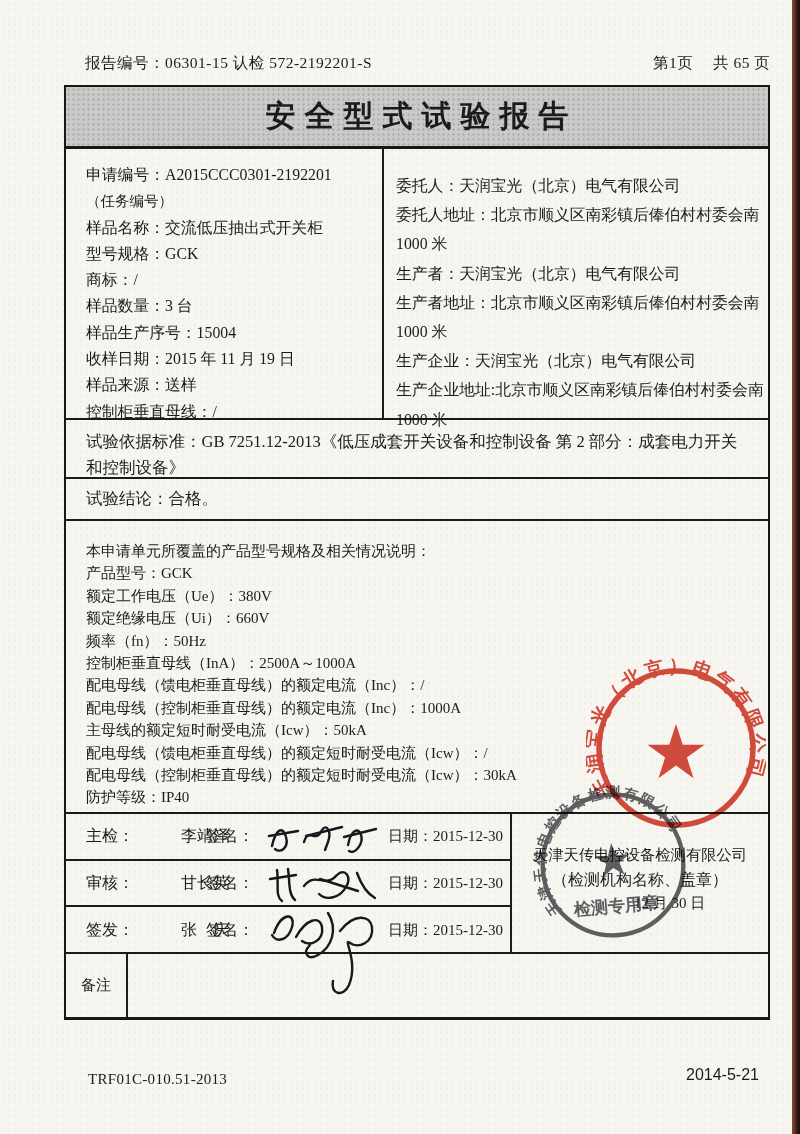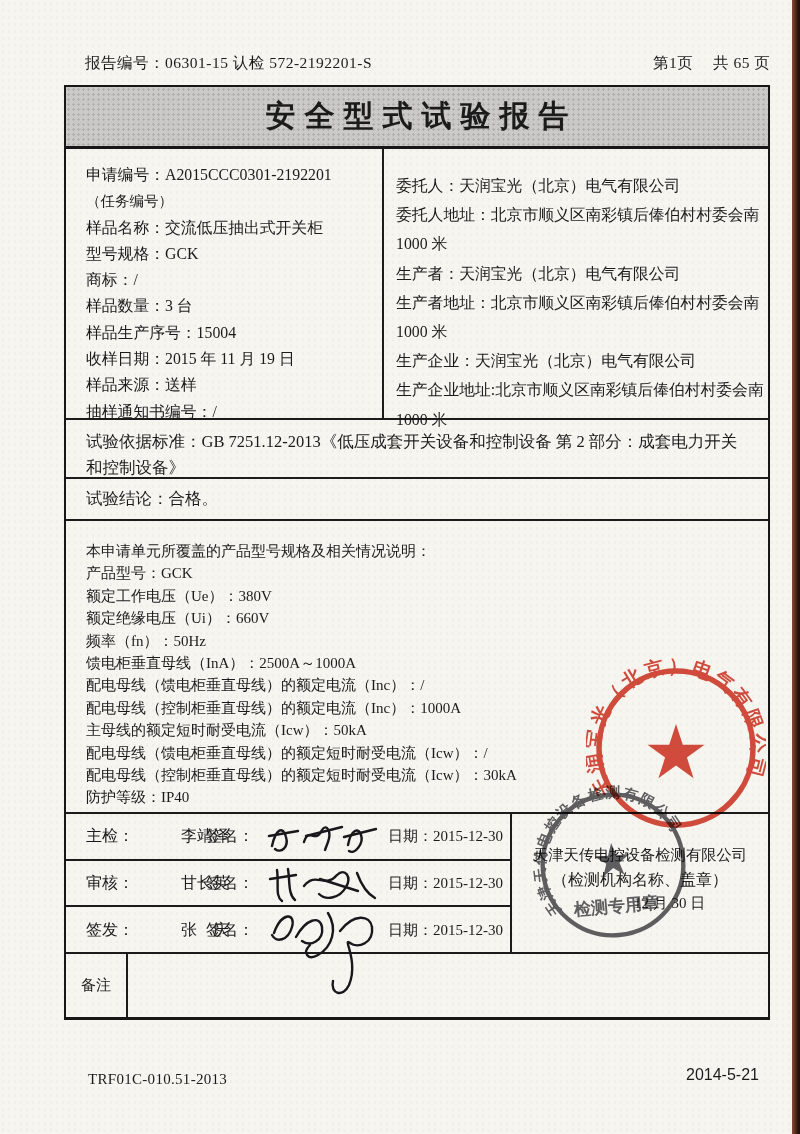--- a/index.html
+++ b/index.html
@@ -86,21 +86,21 @@
       <div class="info-left">
         <div class="ln">申请编号：A2015CCC0301-2192201</div>
         <div class="ln sub">（任务编号）</div>
         <div class="ln">样品名称：交流低压抽出式开关柜</div>
         <div class="ln">型号规格：GCK</div>
         <div class="ln">商标：/</div>
         <div class="ln">样品数量：3 台</div>
         <div class="ln">样品生产序号：15004</div>
         <div class="ln">收样日期：2015 年 11 月 19 日</div>
         <div class="ln">样品来源：送样</div>
-        <div class="ln">抽样通知书编号：/</div>
+        <div class="ln">控制柜垂直母线：/</div>
       </div>
       <div class="info-right">
         <div class="ln">委托人：天润宝光（北京）电气有限公司</div>
         <div class="ln">委托人地址：北京市顺义区南彩镇后俸伯村村委会南</div>
         <div class="ln">1000 米</div>
         <div class="ln">生产者：天润宝光（北京）电气有限公司</div>
         <div class="ln">生产者地址：北京市顺义区南彩镇后俸伯村村委会南</div>
         <div class="ln">1000 米</div>
         <div class="ln">生产企业：天润宝光（北京）电气有限公司</div>
         <div class="ln">生产企业地址:北京市顺义区南彩镇后俸伯村村委会南</div>
@@ -115,21 +115,21 @@
     <div class="row row-conclusion">
       <span>试验结论：合格。</span>
     </div>
 
     <div class="row row-product">
       <div class="ln">本申请单元所覆盖的产品型号规格及相关情况说明：</div>
       <div class="ln">产品型号：GCK</div>
       <div class="ln">额定工作电压（Ue）：380V</div>
       <div class="ln">额定绝缘电压（Ui）：660V</div>
       <div class="ln">频率（fn）：50Hz</div>
-      <div class="ln">馈电柜垂直母线（InA）：2500A～1000A</div>
+      <div class="ln">控制柜垂直母线（InA）：2500A～1000A</div>
       <div class="ln">配电母线（馈电柜垂直母线）的额定电流（Inc）：/</div>
       <div class="ln">配电母线（控制柜垂直母线）的额定电流（Inc）：1000A</div>
       <div class="ln">主母线的额定短时耐受电流（Icw）：50kA</div>
       <div class="ln">配电母线（馈电柜垂直母线）的额定短时耐受电流（Icw）：/</div>
       <div class="ln">配电母线（控制柜垂直母线）的额定短时耐受电流（Icw）：30kA</div>
       <div class="ln">防护等级：IP40</div>
     </div>
 
     <div class="row row-sig">
       <div class="sig-left">

